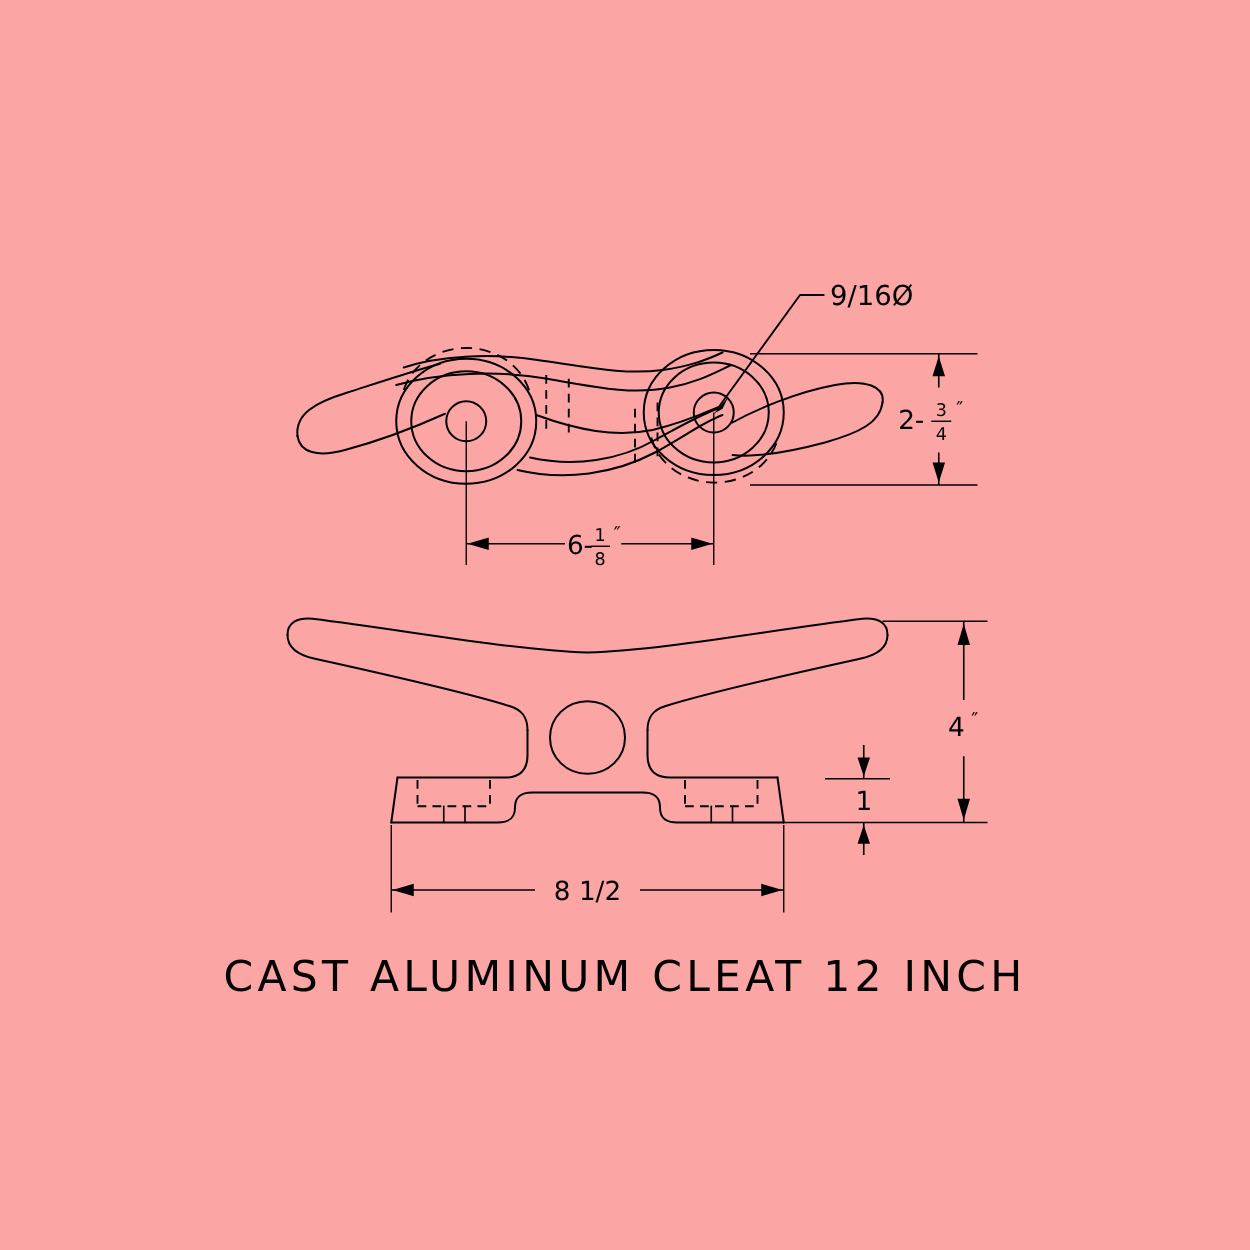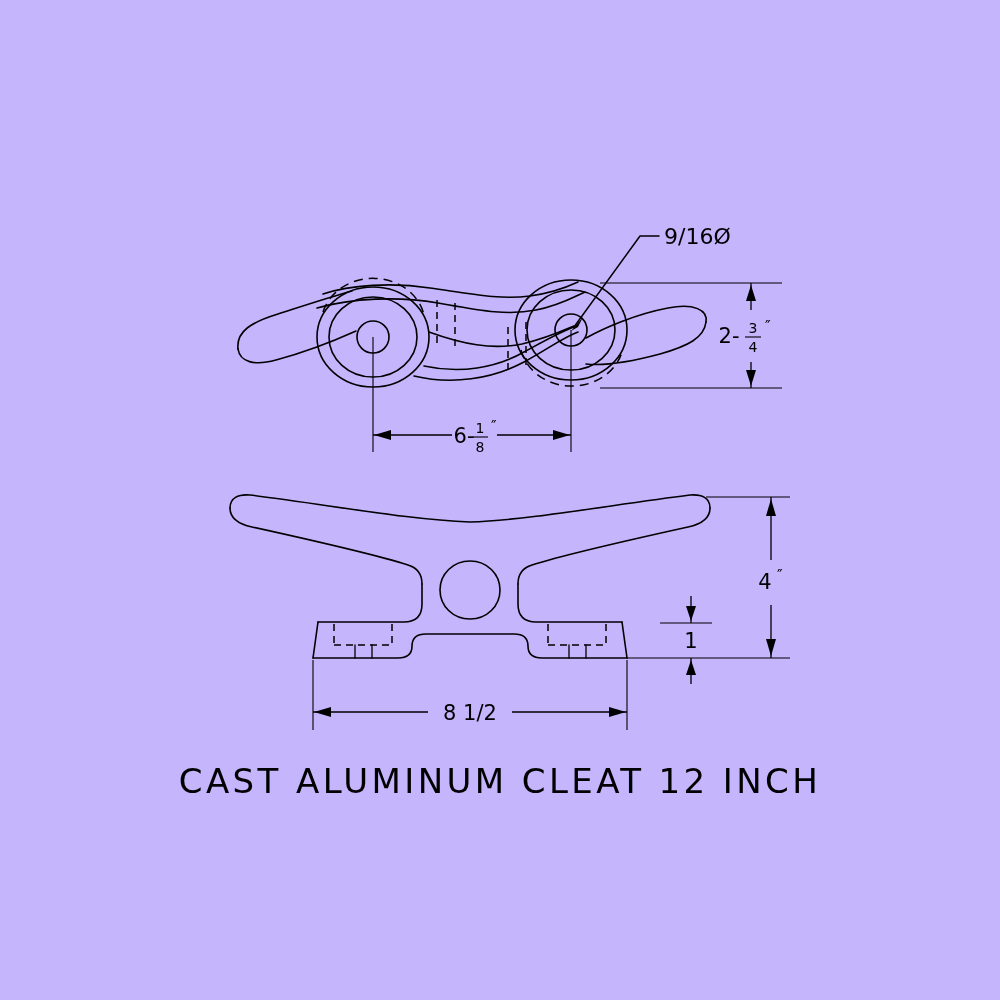--- a/index.html
+++ b/index.html
@@ -11,21 +11,21 @@
   body {
     width: 1000px;
     height: 1000px;
     overflow: hidden;
     font-family: "DejaVu Sans", sans-serif;
   }
   #drawing-sheet {
     position: relative;
     width: 1000px;
     height: 1000px;
-    background: #c4b5fd;
+    background: #fca5a5;
   }
   #cad-svg {
     position: absolute;
     top: 0;
     left: 0;
     width: 1000px;
     height: 1000px;
     display: block;
   }
   

